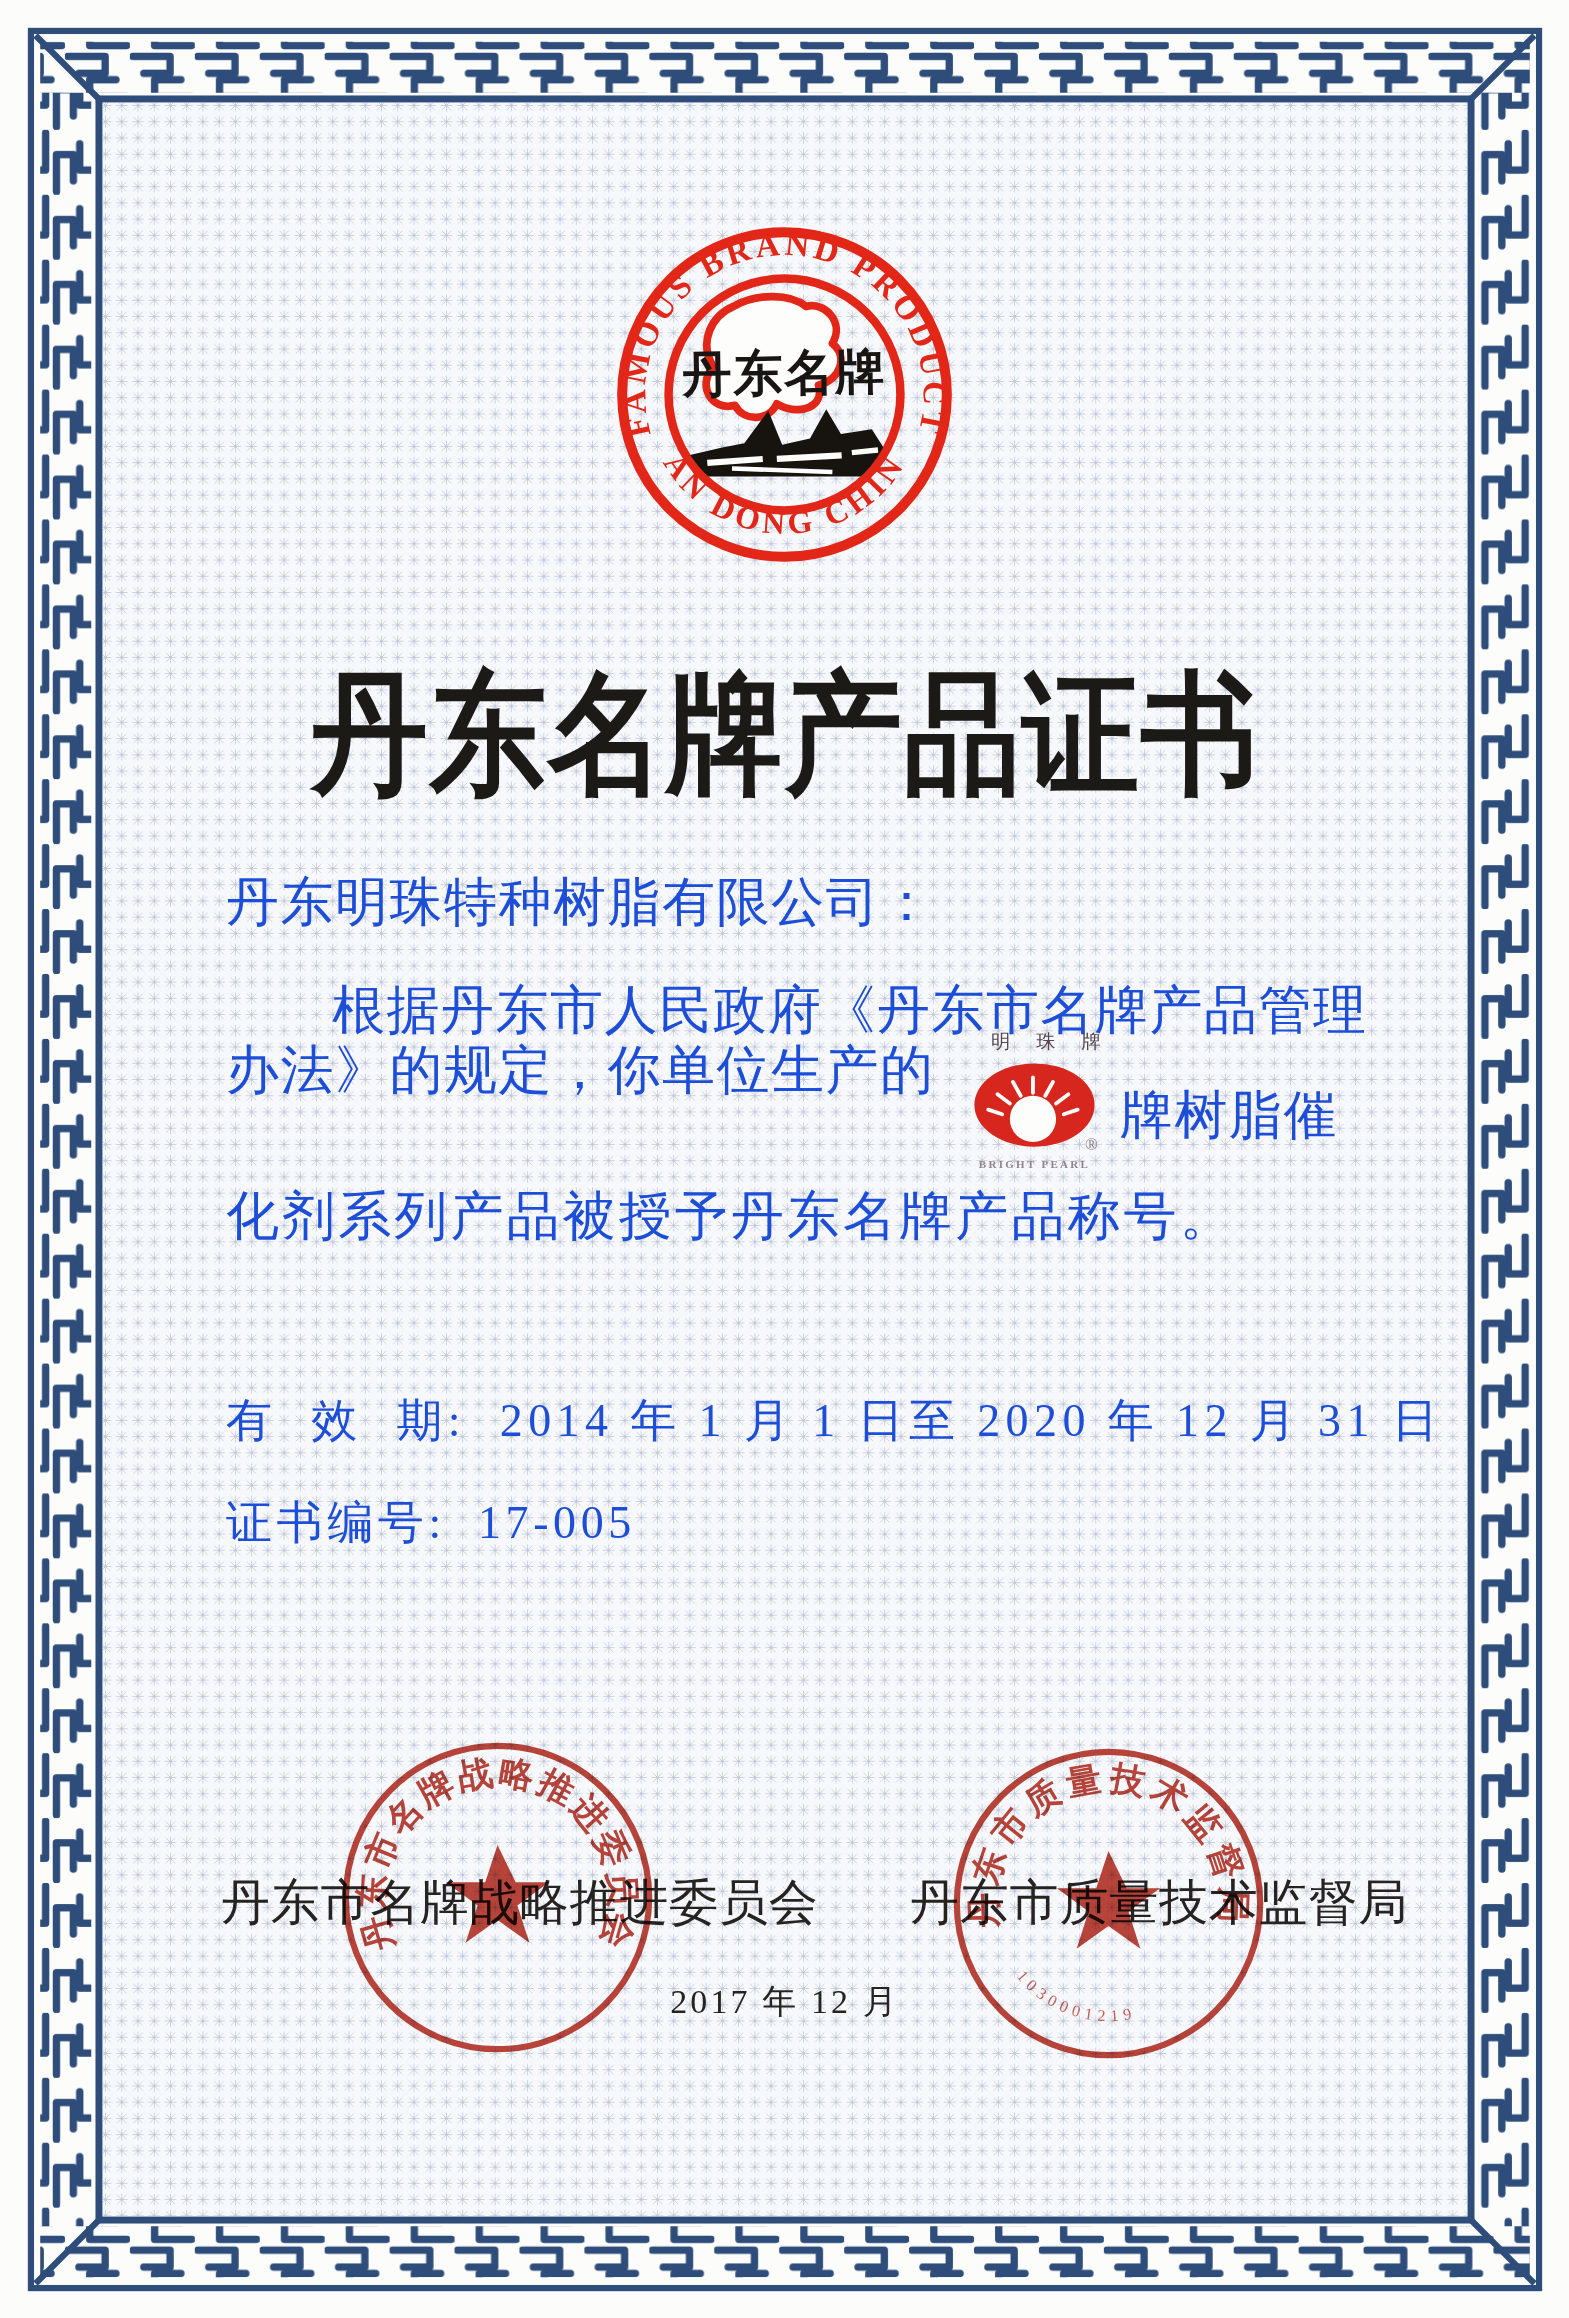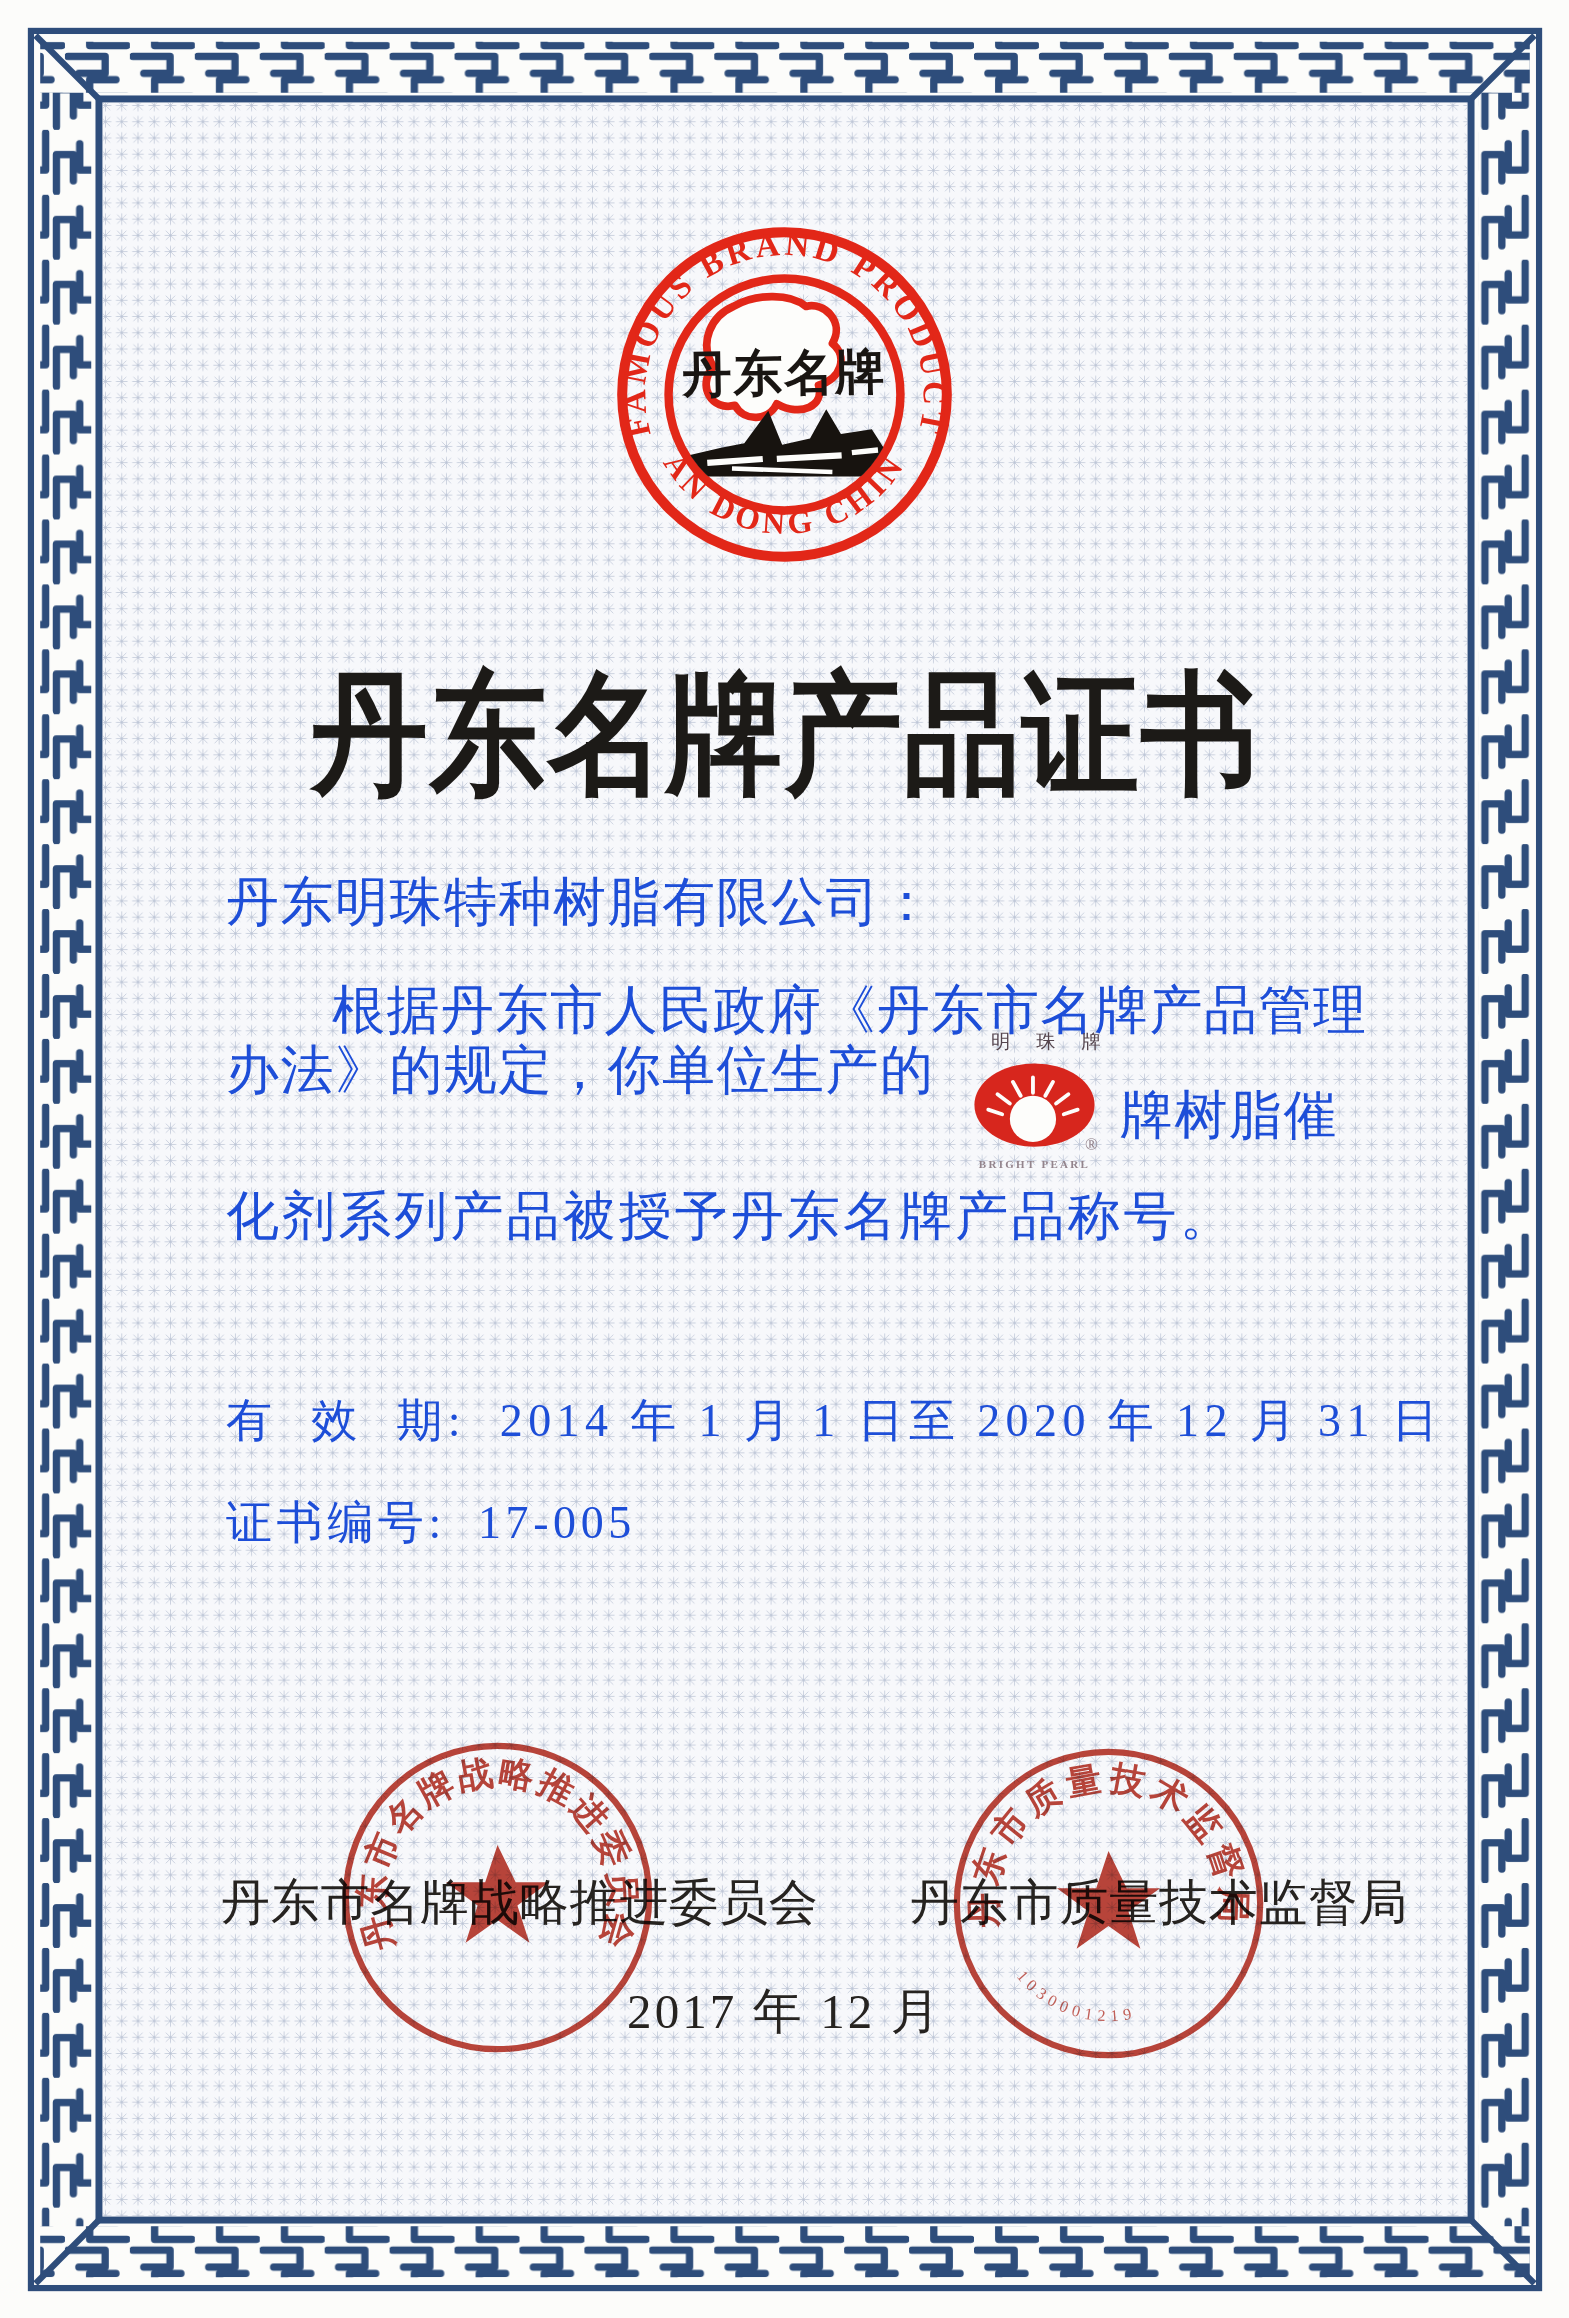--- a/index.html
+++ b/index.html
@@ -17,21 +17,21 @@
   }
   .salutation{left:226px;top:867px;font-size:53px;letter-spacing:1.5px;}
   .para1{left:332px;top:975px;font-size:53px;letter-spacing:1.5px;}
   .para2pre{left:226px;top:1035px;font-size:53px;letter-spacing:1.5px;}
   .para2post{left:1120px;top:1080px;font-size:53px;letter-spacing:1.5px;}
   .para3{left:226px;top:1181px;font-size:53px;letter-spacing:3.1px;}
   .validity{left:226px;top:1390px;font-size:46px;letter-spacing:5.4px;}
   .certno{left:226px;top:1492px;font-size:46px;letter-spacing:4.6px;}
   .issuer-left{left:221px;top:1870px;font-size:49px;letter-spacing:0.8px;color:#262320;}
   .issuer-right{left:910px;top:1870px;font-size:49px;letter-spacing:0.8px;color:#262320;}
-  .dateline{left:0;top:1979px;width:100%;text-align:center;font-size:49px;letter-spacing:3.1px;color:#262320;}
+  .dateline{left:0;top:1979px;width:100%;text-align:center;font-size:34px;letter-spacing:3.1px;color:#262320;}
   .emblem{position:absolute;left:616px;top:226px;width:337px;height:337px;}
   .brandmark{position:absolute;left:965px;top:1028px;width:139px;height:151px;}
   .brand-above{position:absolute;left:0;top:0;width:100%;text-align:center;
     font-size:19.3px;color:#55454e;letter-spacing:26px;text-indent:26px;white-space:pre;}
   .brand-caption{position:absolute;left:0;top:130px;width:100%;text-align:center;
     font-size:11px;font-weight:bold;color:#93848c;letter-spacing:2.3px;}
   .stamp{position:absolute;mix-blend-mode:multiply;opacity:.92;}
   .stamp-left{left:335px;top:1735px;}
   .stamp-right{left:946px;top:1741px;}
 </style>

